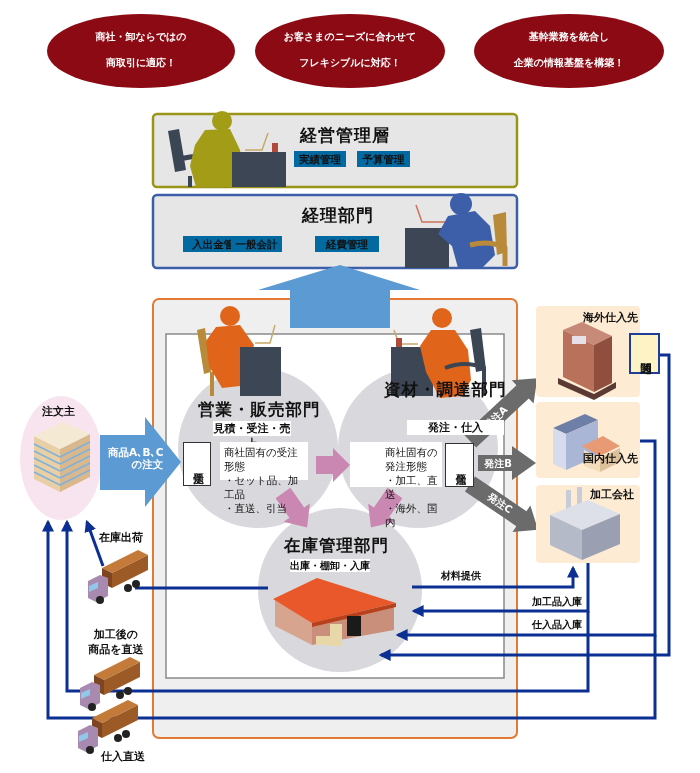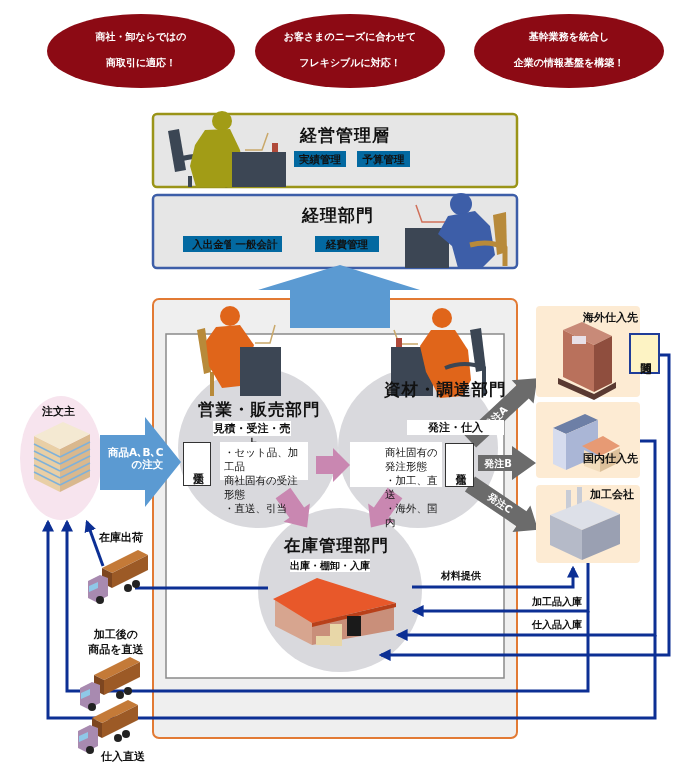--- a/index.html
+++ b/index.html
@@ -236,22 +236,22 @@
 <div class="t small-lbl" style="left:42px;top:406px;text-align:center;">注文主</div>
 <div class="t white-lbl" style="left:108px;top:446px;font-size:10.5px;line-height:12px;">
   <div>商品A､B､C</div>
   <div>の注文</div>
 </div>
 
 <div class="t dept-title" style="left:198px;top:402px;width:122px;">営業・販売部門</div>
 <div class="sub-box" style="left:213px;top:421px;width:78px;">見積・受注・売上</div>
 <div class="slip" style="left:183px;top:442px;width:28px;height:44px;">受注伝票</div>
 <div class="note-box" style="left:220px;top:442px;width:88px;height:38px;">
+  <div>商社固有の受注形態</div>
   <div>・セット品、加工品</div>
-  <div>商社固有の受注形態</div>
   <div>・直送、引当</div>
 </div>
 
 <div class="t dept-title" style="left:356px;top:382px;width:118px;margin-left:28px;">資材・調達部門</div>
 <div class="sub-box" style="left:375px;top:420px;width:97px;margin-left:32px;">発注・仕入</div>
 <div class="note-box" style="left:350px;top:442px;width:92px;height:45px;padding-left:35px;">
   <div>商社固有の発注形態</div>
   <div>・加工、直送</div>
   <div>・海外、国内</div>
 </div>

